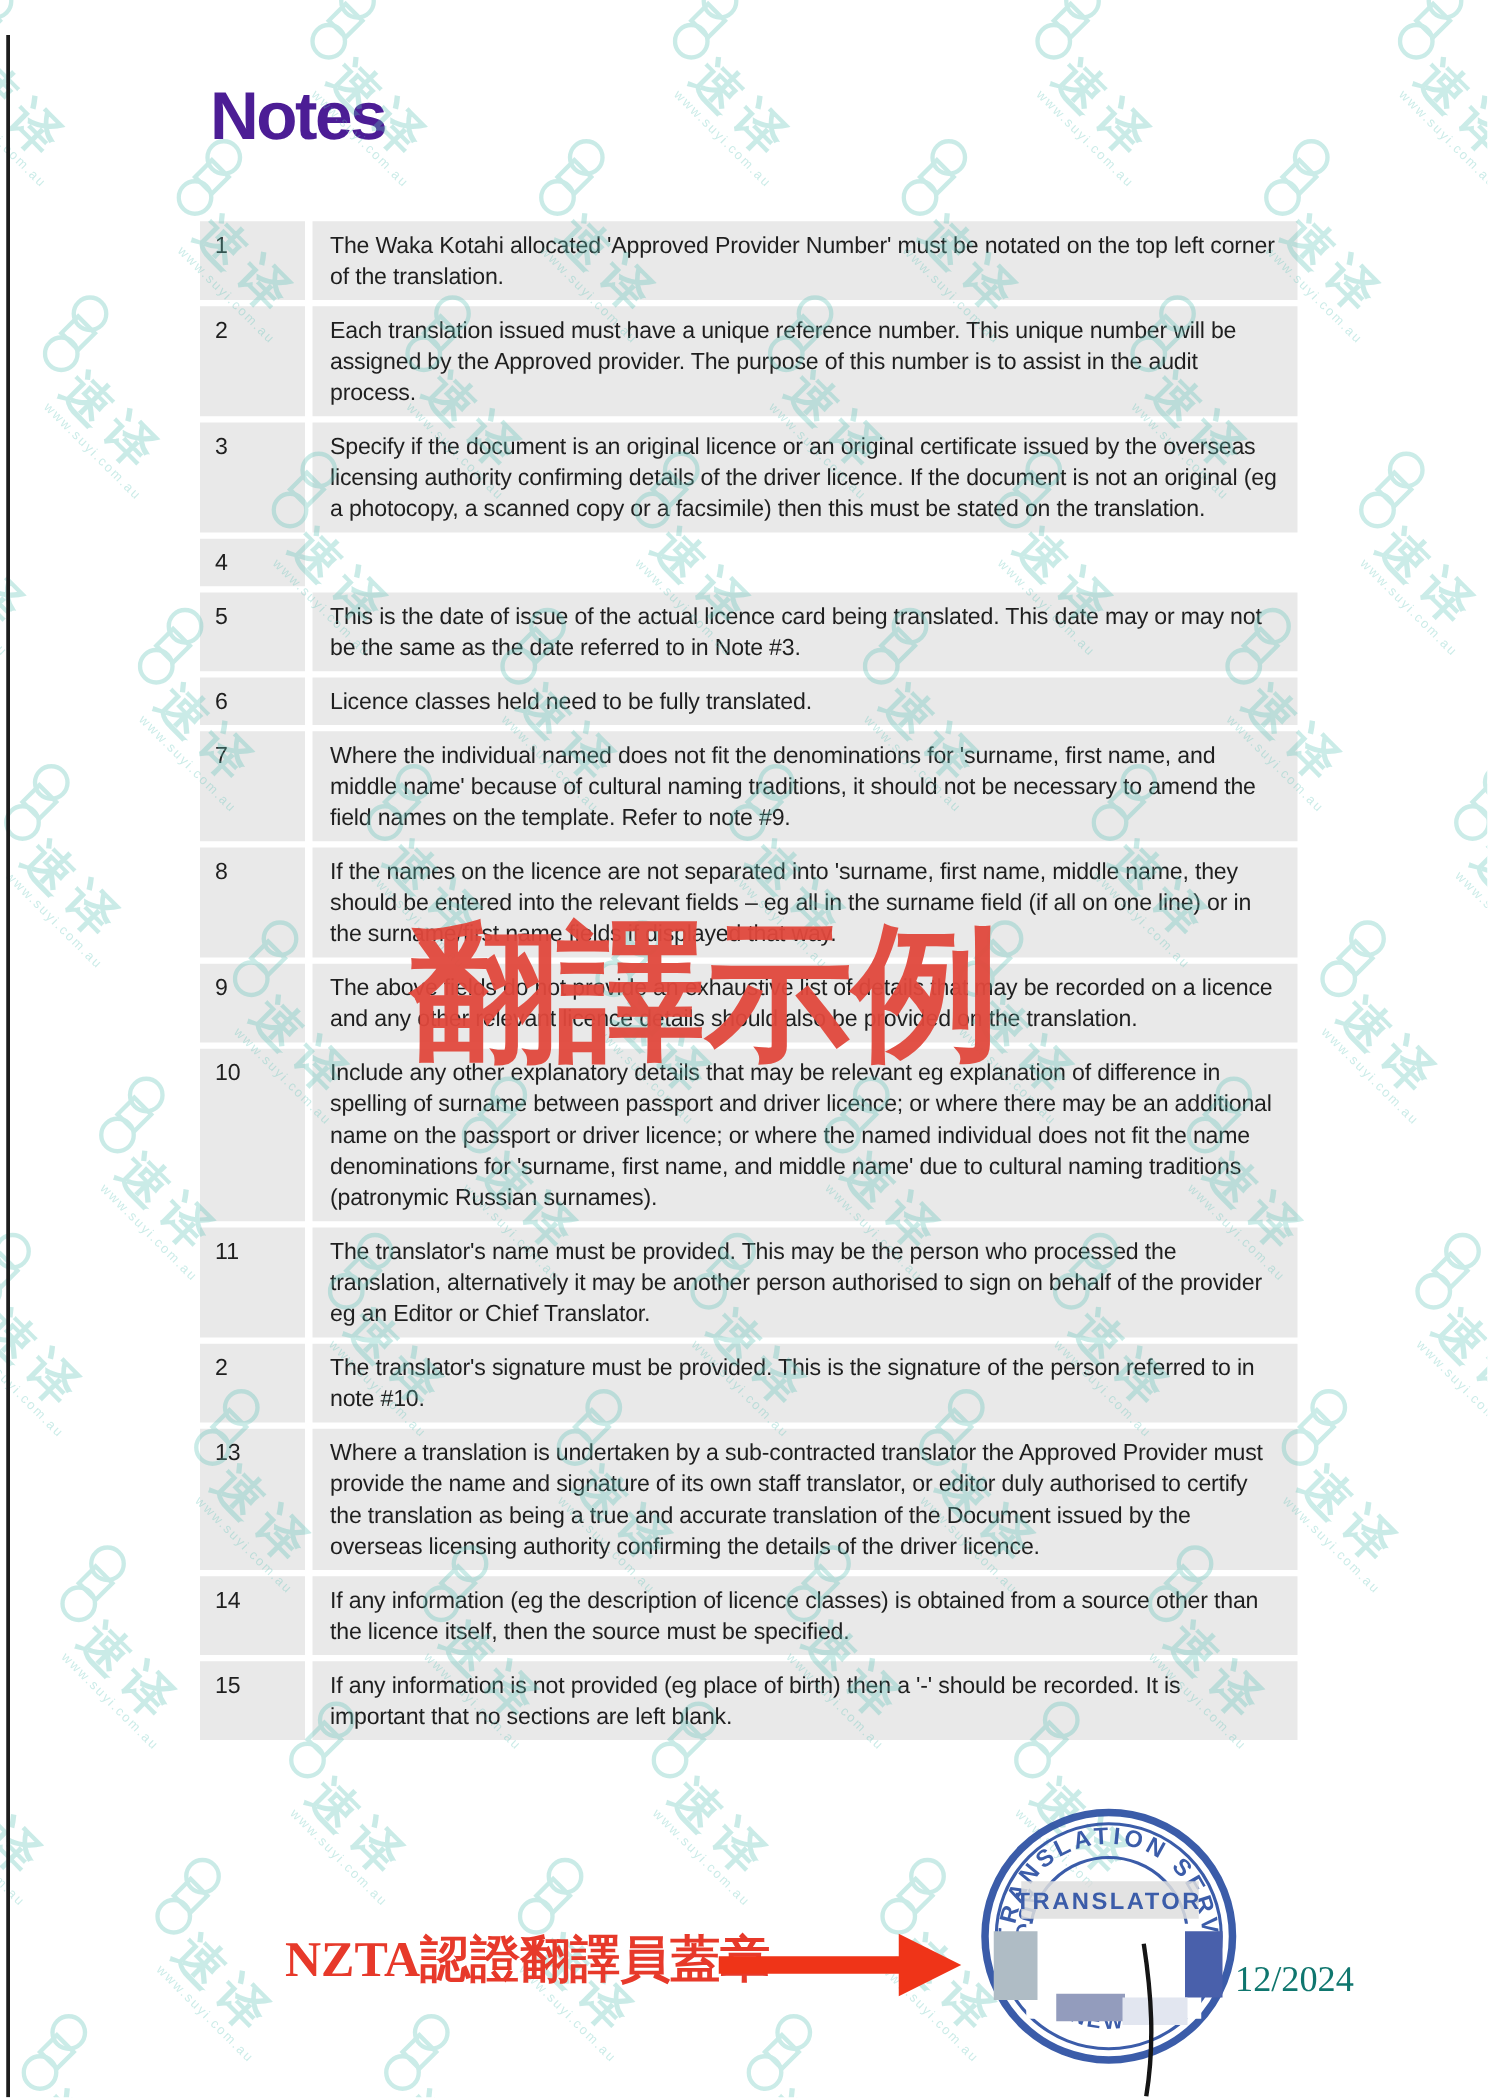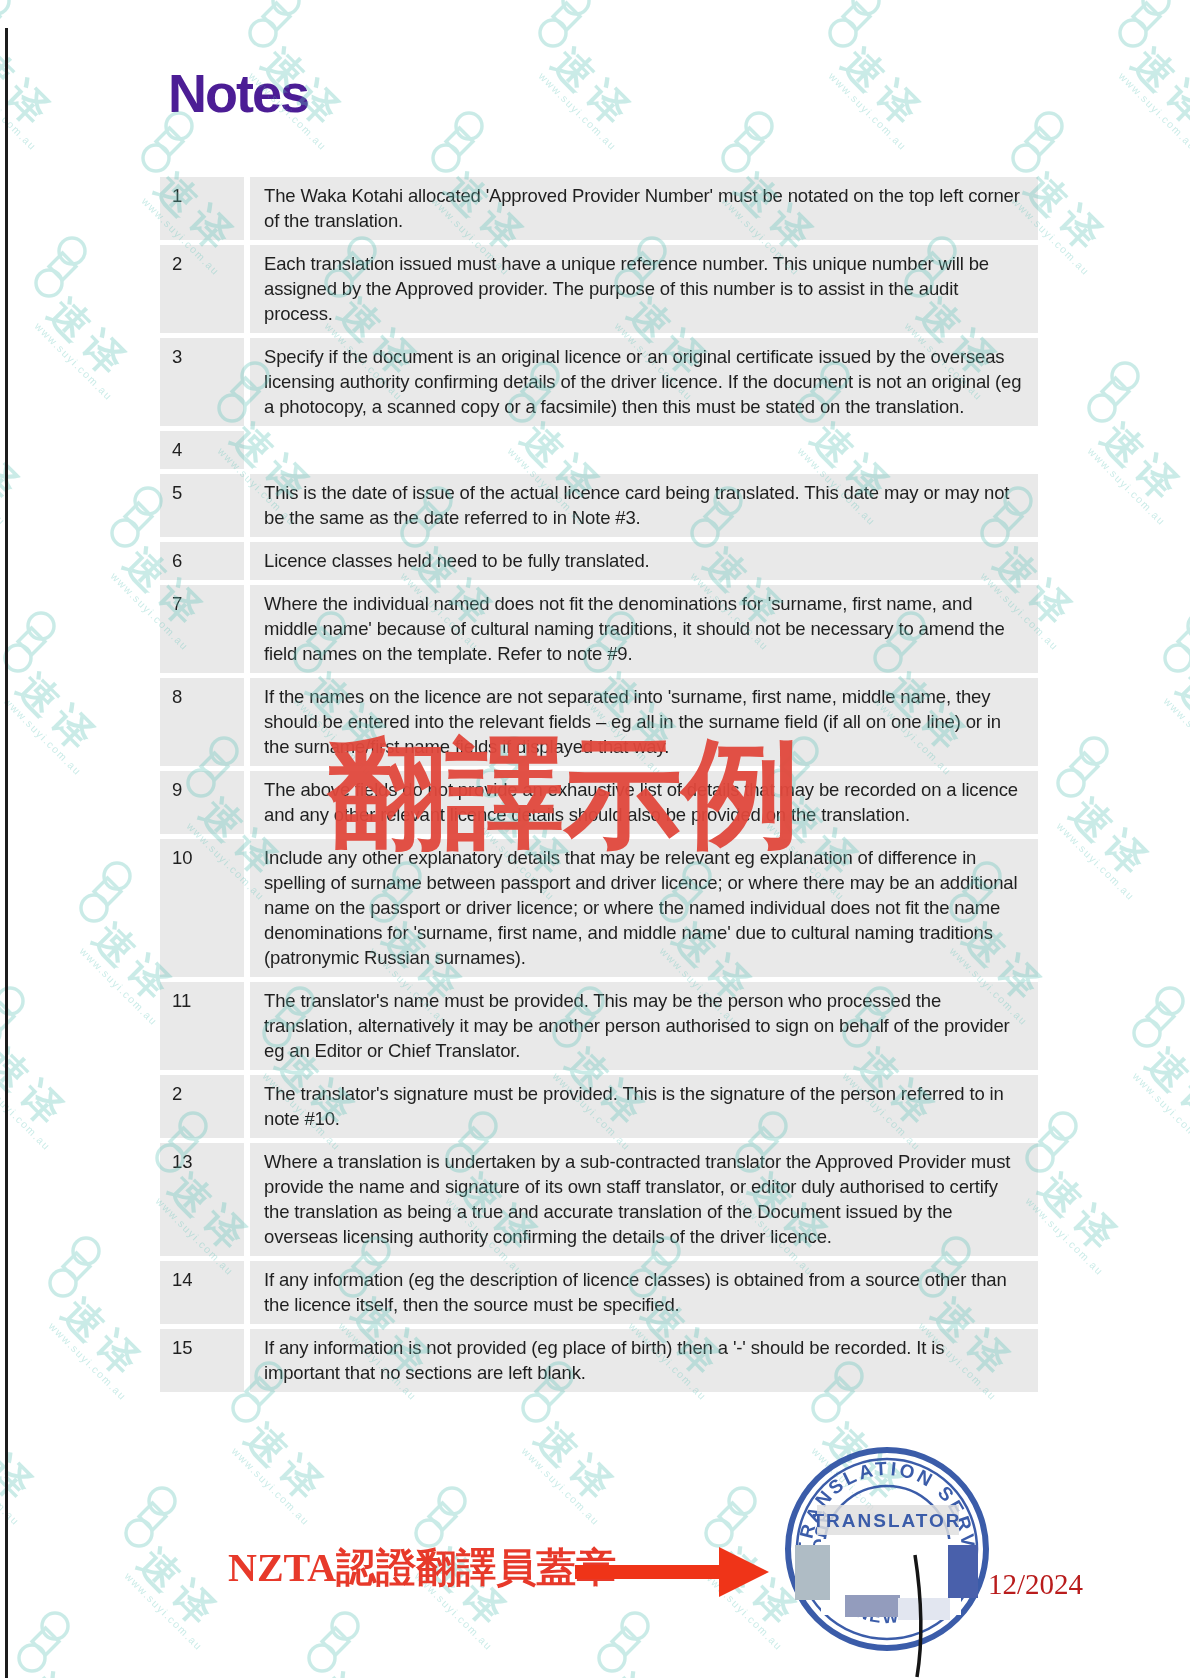--- a/index.html
+++ b/index.html
@@ -38,21 +38,21 @@
   .arrow .head{position:absolute;left:144px;top:0;width:0;height:0;
        border-top:25px solid transparent;border-bottom:25px solid transparent;
        border-left:50px solid #ef3418;}
   
   .stamp{position:absolute;left:772px;top:1434px;z-index:7;}
   .arc{font-family:"Liberation Sans",sans-serif;font-weight:bold;font-size:19px;
        letter-spacing:3px;fill:#2b4fa2;}
   .arcb{font-size:17px;letter-spacing:2.5px;}
   .stamp-center{font-family:"Liberation Sans",sans-serif;font-weight:bold;font-size:19px;
        letter-spacing:2px;fill:#2b4fa2;}
-  .issue-date{position:absolute;left:988px;top:1568px;font-size:29px;color:#b91c1c;z-index:6;
+  .issue-date{position:absolute;left:988px;top:1568px;font-size:29px;color:#0f766e;z-index:6;
        font-family:"Liberation Serif",serif;}
 </style>
 </head>
 <body>
 
 <div class="page">
 
   <div class="wm-layer" id="wm-layer">
       <div class="wm" style="left: -42px; top: -15px; opacity: 0.32;">
         <svg width="56" height="70" viewBox="0 0 56 70">

